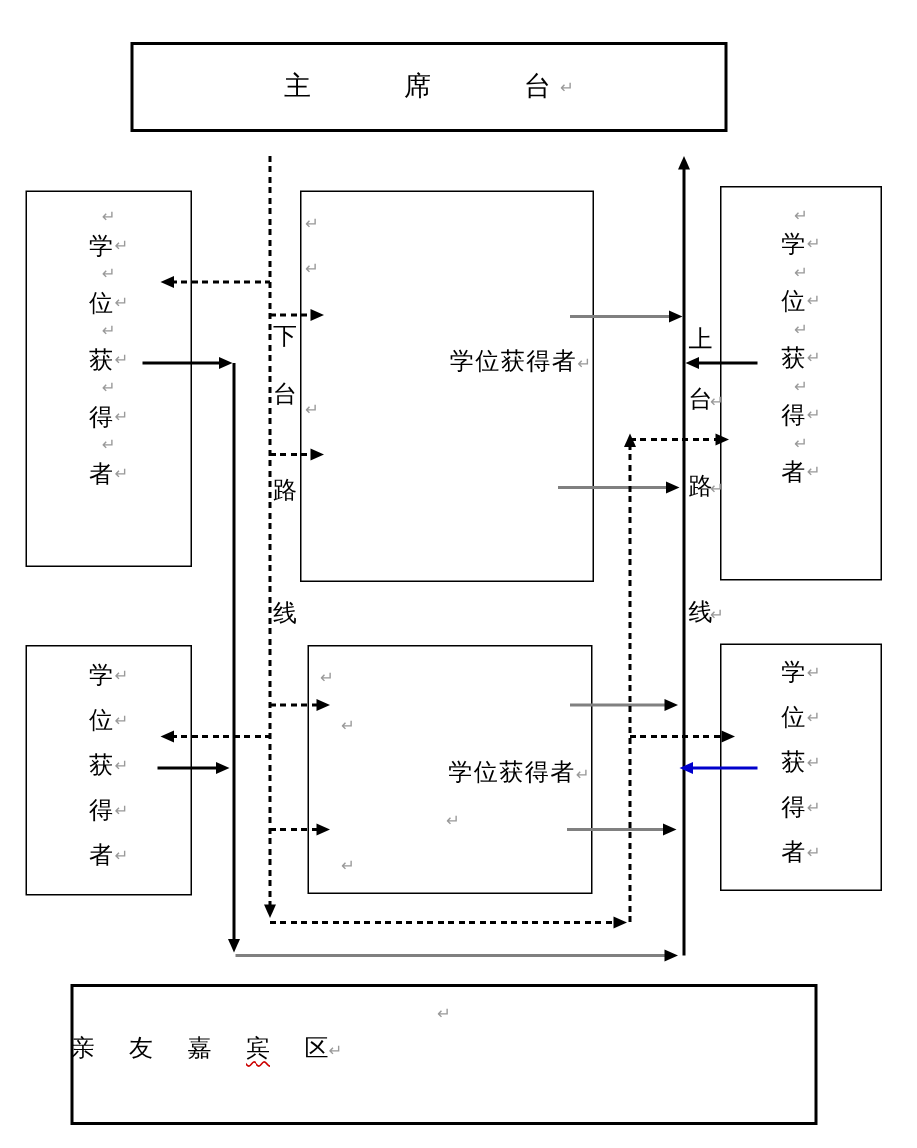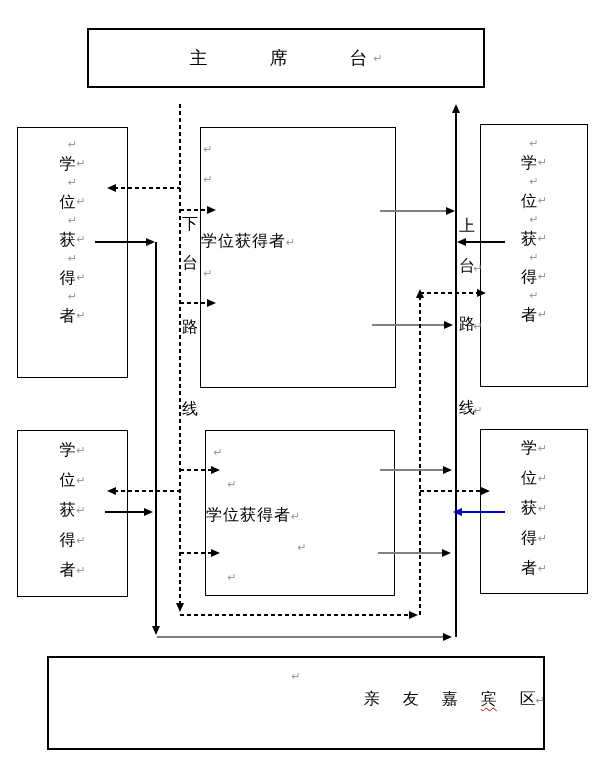--- a/index.html
+++ b/index.html
@@ -10,25 +10,25 @@
   .box{position:absolute;background:#fff;box-sizing:border-box;}
   .thick{border:2px solid #000;}
   .thin{border:1.5px solid #000;}
   .pil{color:#9a9a9a;font-size:11px;line-height:1;}
   .pil-abs{position:absolute;transform:translate(-50%,-50%);}
   .cjk{color:#000;font-size:16px;line-height:1;}
   .stage-row{position:absolute;left:0;right:0;top:0;bottom:0;display:flex;align-items:center;justify-content:center;gap:62px;}
   .stage-row .cjk{font-size:18px;}
   .vstack{position:absolute;left:0;right:0;display:flex;flex-direction:column;align-items:center;}
   .vrow{display:flex;align-items:center;justify-content:center;}
-  .centerlabel{position:absolute;left:0;right:0;text-align:left;letter-spacing:1px;}
+  .centerlabel{position:absolute;left:0;right:0;text-align:right;letter-spacing:1px;}
   .line{position:absolute;}
   .head{position:absolute;width:0;height:0;}
   .routechar{position:absolute;transform:translate(-50%,-50%);white-space:nowrap;}
-  .guestline{position:absolute;text-align:right;}
+  .guestline{position:absolute;text-align:left;}
   .squiggle{text-decoration:underline wavy #cc0000;text-decoration-thickness:1px;text-underline-offset:3px;}
 </style>
 </head>
 <body>
 
 <div id="canvas">
 
   <div class="box thick" style="left:87px;top:28px;width:398px;height:60px;">
     <div class="stage-row" id="stage-row">
         <span class="cjk">主</span>

